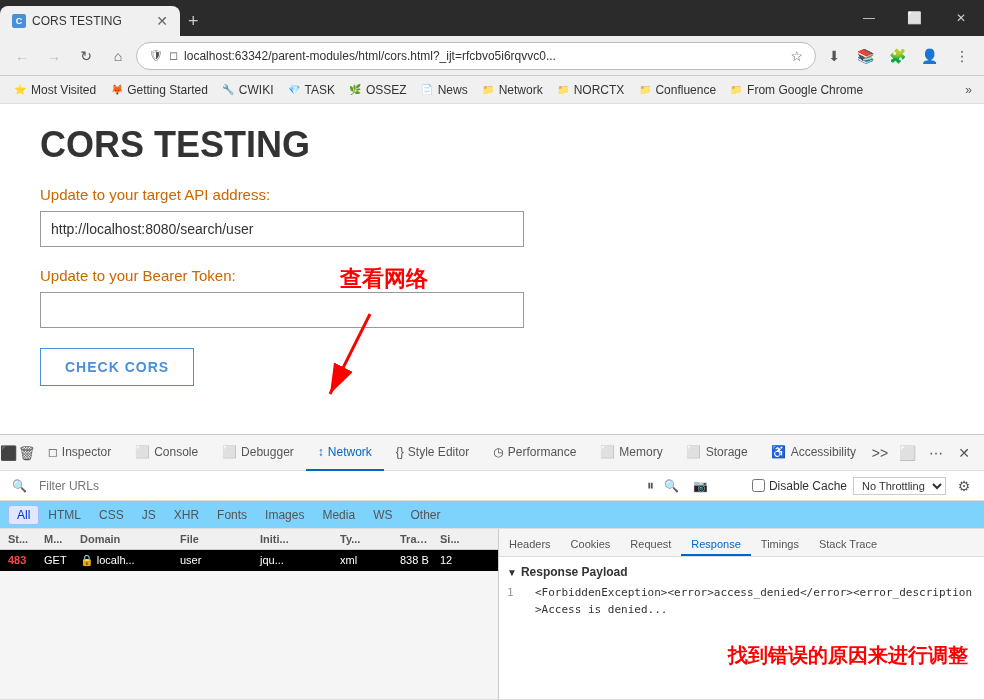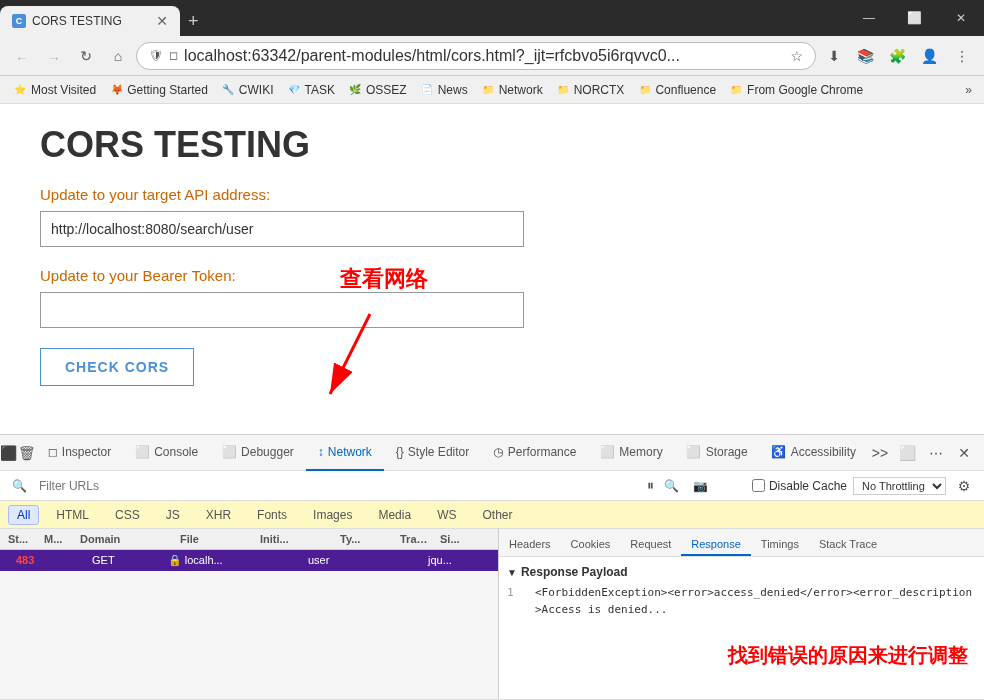--- a/index.html
+++ b/index.html
@@ -85,21 +85,21 @@
       border-radius: 14px;
       padding: 0 12px;
       font-size: 12px;
       background: white;
       display: flex;
       align-items: center;
       gap: 6px;
     }
     .address-text {
       flex: 1;
-      font-size: 16px;
+      font-size: 12px;
       color: #333;
       white-space: nowrap;
       overflow: hidden;
       text-overflow: ellipsis;
     }
     .nav-icons {
       display: flex;
       gap: 4px;
       align-items: center;
     }
@@ -297,24 +297,24 @@
       background: white;
       padding: 1px 4px;
       color: #333;
     }
 
     
     .type-bar {
       height: 28px;
       display: flex;
       align-items: center;
-      background: #fef9c3;
+      background: #7dd3fc;
       border-bottom: 1px solid #ddd;
       padding: 0 8px;
-      gap: 8px;
+      gap: 0;
     }
     .type-btn {
       padding: 2px 8px;
       font-size: 12px;
       color: #555;
       cursor: pointer;
       border: 1px solid transparent;
       border-radius: 3px;
       background: none;
     }
@@ -350,25 +350,24 @@
     .network-header-cell {
       padding: 2px 4px;
       white-space: nowrap;
       overflow: hidden;
       text-overflow: ellipsis;
     }
     .network-row {
       display: grid;
       grid-template-columns: 36px 36px 100px 80px 80px 60px 40px 30px;
       font-size: 11px;
-      padding: 2px 12px;
-      cursor: pointer;
-      background: #4c1d95;
+      padding: 2px 4px;
+      cursor: pointer;
+      background: #000000;
       color: white;
-      gap: 40px;
     }
     .network-row-cell {
       padding: 2px 4px;
       white-space: nowrap;
       overflow: hidden;
       text-overflow: ellipsis;
     }
     .network-row-cell.status { color: #ff4444; font-weight: bold; }
 
     

